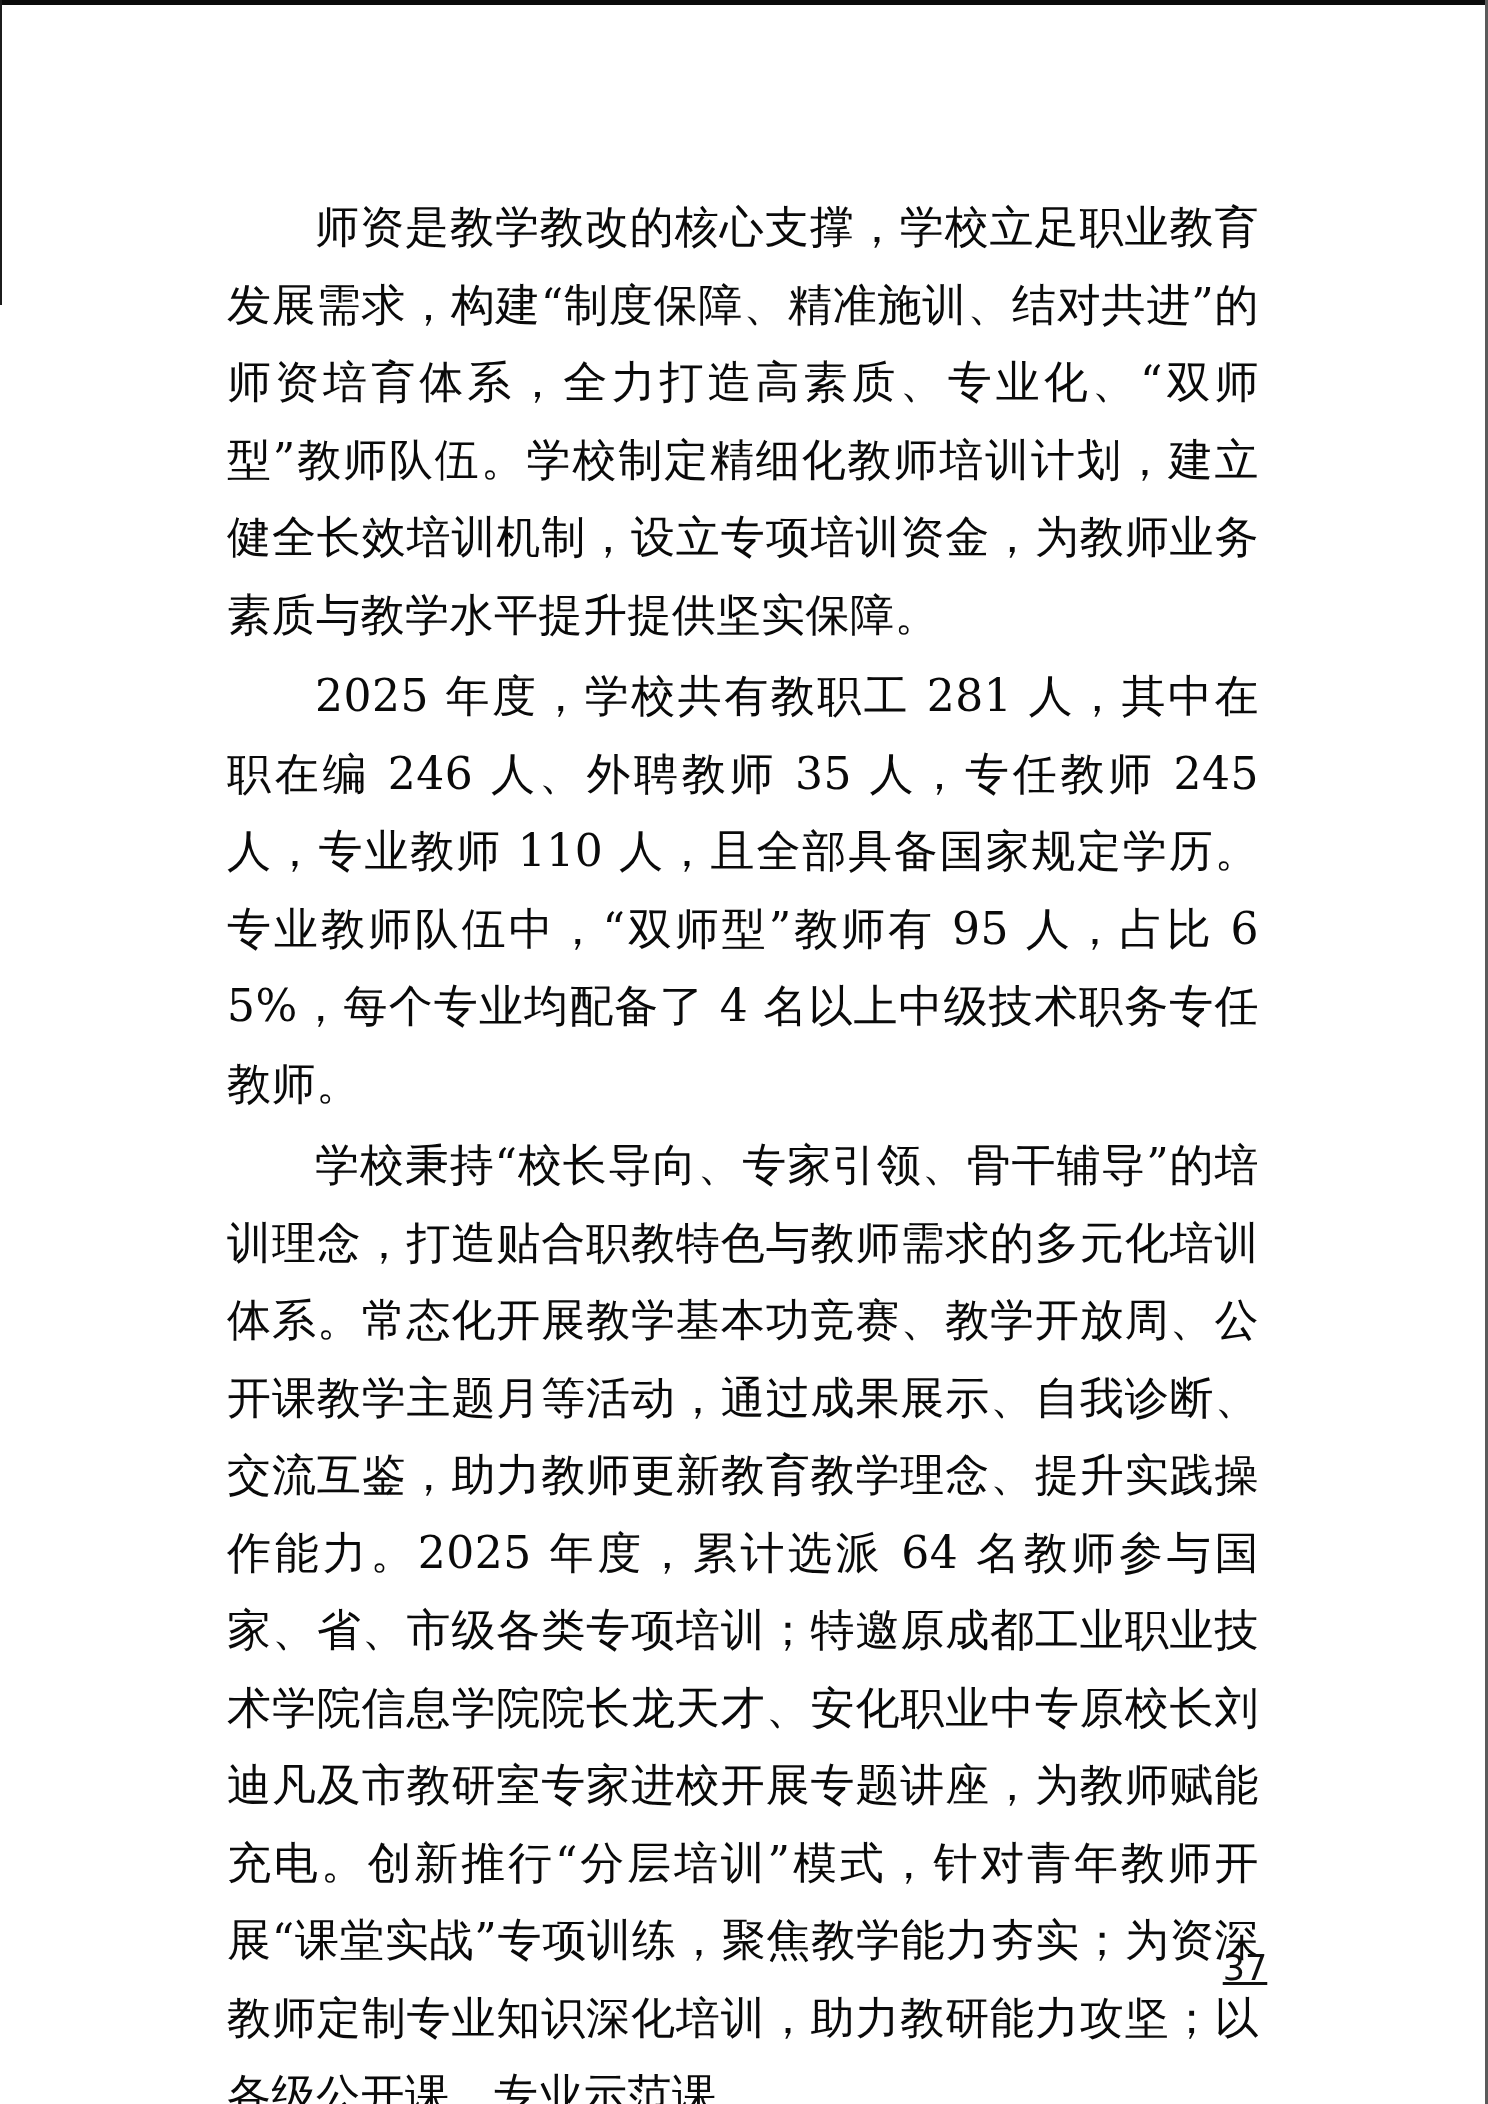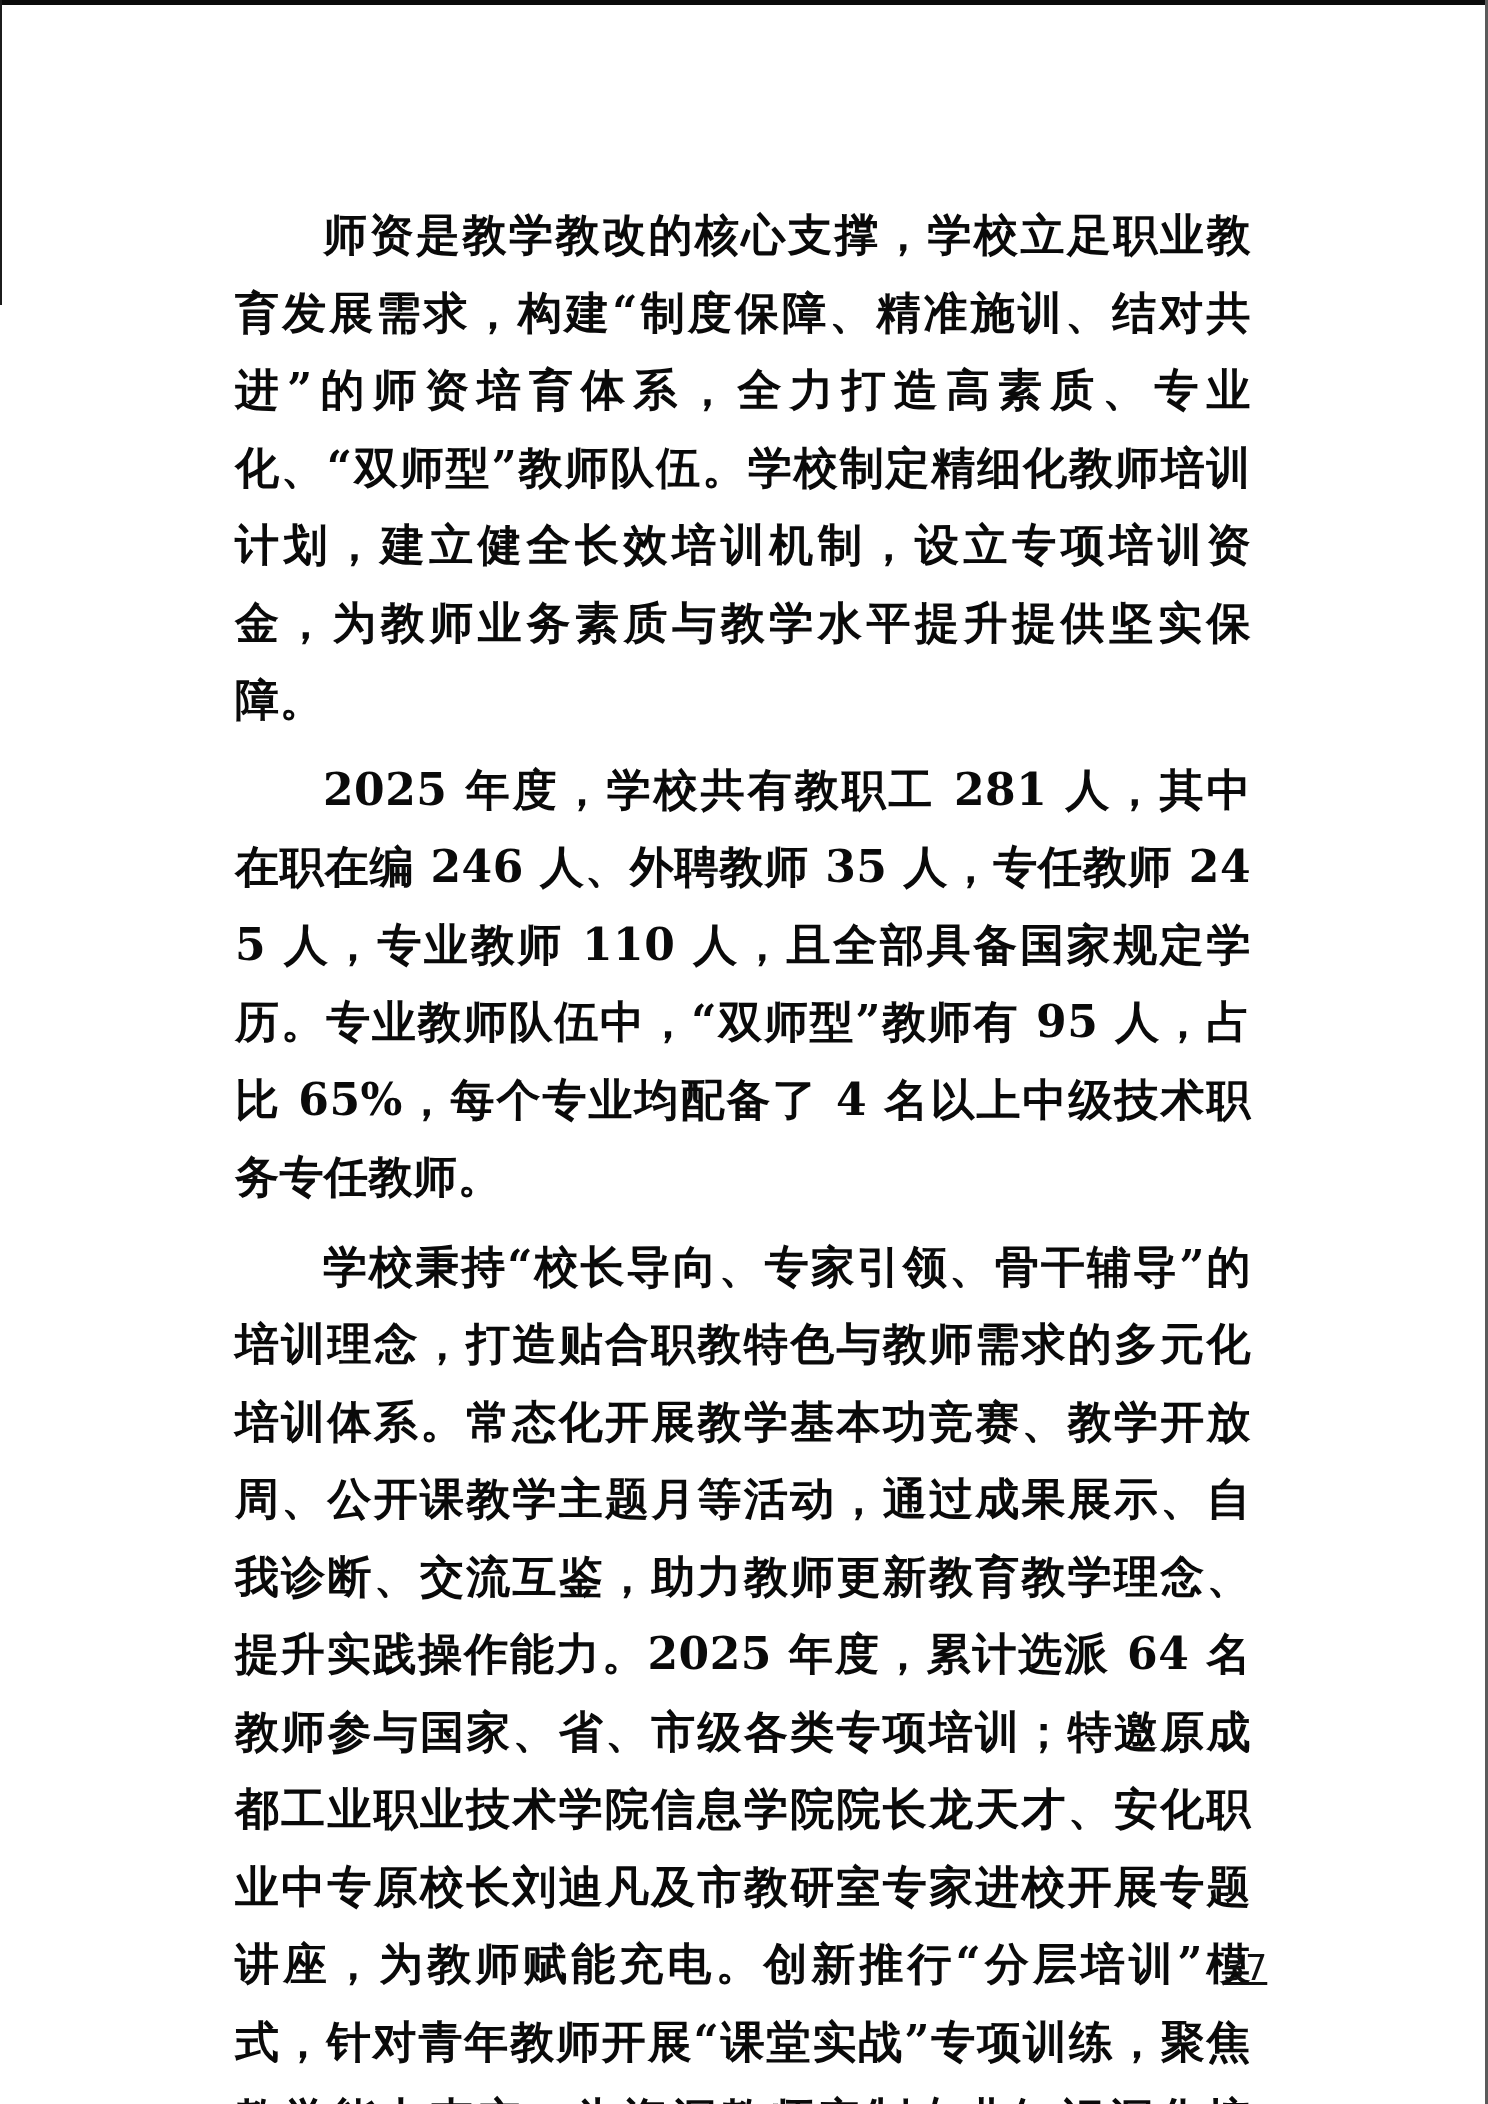--- a/index.html
+++ b/index.html
@@ -40,25 +40,24 @@
     top: 184px;
     left: 223px;
     width: 1040px;
     font-size: 44px;
     line-height: 77.5px;
     text-align: justify;
     text-justify: inter-ideograph;
     letter-spacing: 0.5px;
   }
   .doc-body p {
-    margin: 12px;
+    margin: 4px;
     padding: 0;
     text-indent: 88px;
     word-break: break-all;
-    font-weight: bold;
   }
   
   .page-number {
     position: absolute;
     top: 1948px;
     left: 1200px;
     width: 90px;
     text-align: center;
     font-family: "DejaVu Sans", "Liberation Sans", sans-serif;
     font-size: 35px;

